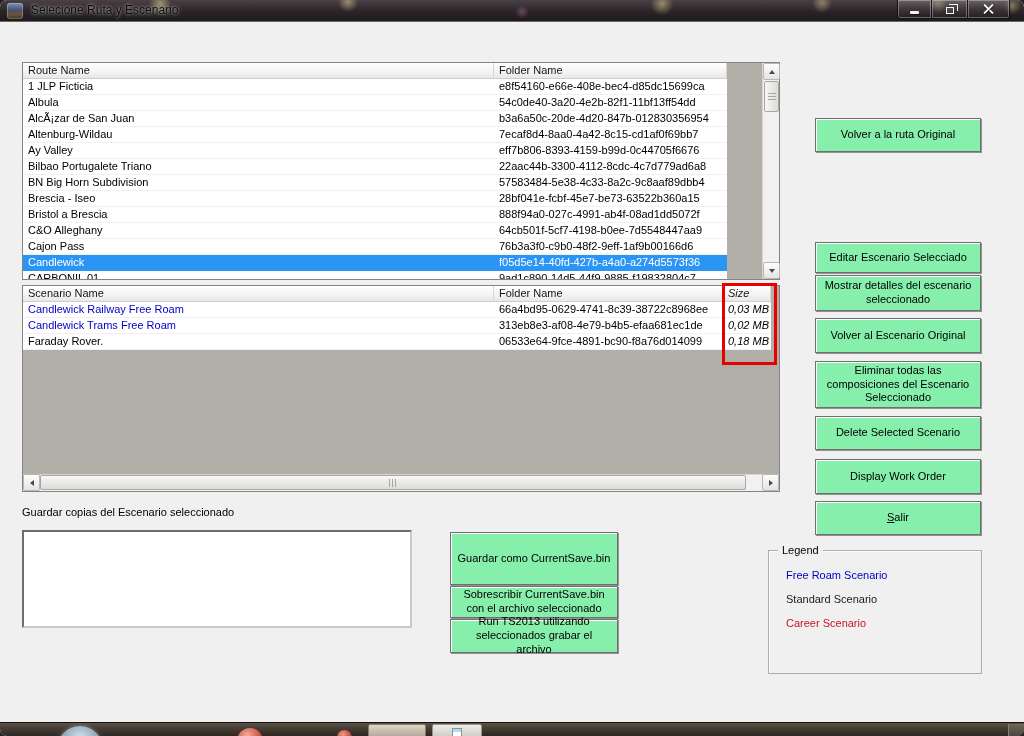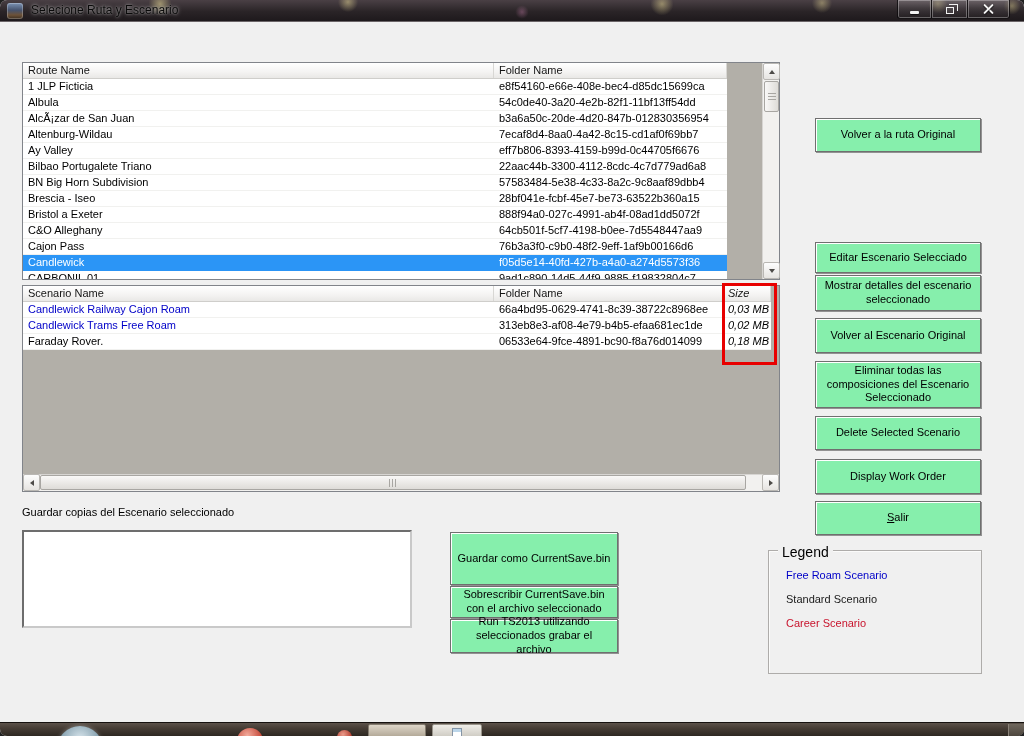--- a/index.html
+++ b/index.html
@@ -110,21 +110,21 @@
   #btn-run           { left:450px; top:597px; width:168px; height:34px; }
 
   
   .save-label { position:absolute; left:22px; top:484px; font-size:11px; color:#000; }
   .save-listbox { position:absolute; left:22px; top:508px; width:390px; height:98px; background:#fff;
     border:2px solid; border-color:#6d6d6d #c9c9c9 #c9c9c9 #6d6d6d; }
 
   
   .legend { position:absolute; left:768px; top:528px; width:214px; height:124px;
     border:1px solid #aeacaa; box-shadow:inset 1px 1px 0 #fbfbfa; }
-  .legend-title { position:absolute; left:9px; top:-7px; background:#f0f0f0; padding:0 4px; font-size:14px; color:#000; }
+  .legend-title { position:absolute; left:9px; top:-7px; background:#f0f0f0; padding:0 4px; font-size:11px; color:#000; }
   .legend-item { position:absolute; left:17px; font-size:11px; white-space:nowrap; }
   .legend-item.i0 { top:18px; } .legend-item.i1 { top:42px; } .legend-item.i2 { top:66px; }
 
   
   .taskbar { position:absolute; left:0; bottom:0; width:1024px; height:14px;
     background:linear-gradient(180deg,#5c524a 0%, #463d35 40%, #2e2822 100%);
     border-top:1px solid #16120f; overflow:visible; }
   .tb-orb { position:absolute; left:57px; top:3px; width:46px; height:46px; border-radius:50%;
     background:radial-gradient(circle at 50% 28%, #d8e5ec, #8ba5b3 45%, #4e6a78 78%);
     box-shadow:0 0 4px rgba(255,255,255,.35); }
@@ -196,21 +196,21 @@
         </div>
         <div class="lrow">
           <span class="cell w1">BN Big Horn Subdivision</span>
           <span class="cell w2">57583484-5e38-4c33-8a2c-9c8aaf89dbb4</span>
         </div>
         <div class="lrow">
           <span class="cell w1">Brescia - Iseo</span>
           <span class="cell w2">28bf041e-fcbf-45e7-be73-63522b360a15</span>
         </div>
         <div class="lrow">
-          <span class="cell w1">Bristol a Exeter</span>
+          <span class="cell w1">Bristol a Brescia</span>
           <span class="cell w2">888f94a0-027c-4991-ab4f-08ad1dd5072f</span>
         </div>
         <div class="lrow">
           <span class="cell w1">C&amp;O Alleghany</span>
           <span class="cell w2">64cb501f-5cf7-4198-b0ee-7d5548447aa9</span>
         </div>
         <div class="lrow">
           <span class="cell w1">Cajon Pass</span>
           <span class="cell w2">76b3a3f0-c9b0-48f2-9eff-1af9b00166d6</span>
         </div>
@@ -235,21 +235,21 @@
     </div>
 
     <div class="lv scenario">
       <div class="lv-header">
         <span class="hcell w1">Scenario Name</span>
         <span class="hcell w2s">Folder Name</span>
         <span class="hcell w3">Size</span>
       </div>
       <div class="scen-body">
         <div class="lrow">
-          <span class="cell w1" style="color: rgb(0, 0, 200);">Candlewick Railway Cajon Roam</span>
+          <span class="cell w1" style="color: rgb(0, 0, 200);">Candlewick Railway Free Roam</span>
           <span class="cell w2s">66a4bd95-0629-4741-8c39-38722c8968ee</span>
           <span class="cell w3">0,03 MB</span>
         </div>
         <div class="lrow">
           <span class="cell w1" style="color: rgb(0, 0, 200);">Candlewick Trams Free Roam</span>
           <span class="cell w2s">313eb8e3-af08-4e79-b4b5-efaa681ec1de</span>
           <span class="cell w3">0,02 MB</span>
         </div>
         <div class="lrow">
           <span class="cell w1" style="color: rgb(0, 0, 0);">Faraday Rover.</span>

